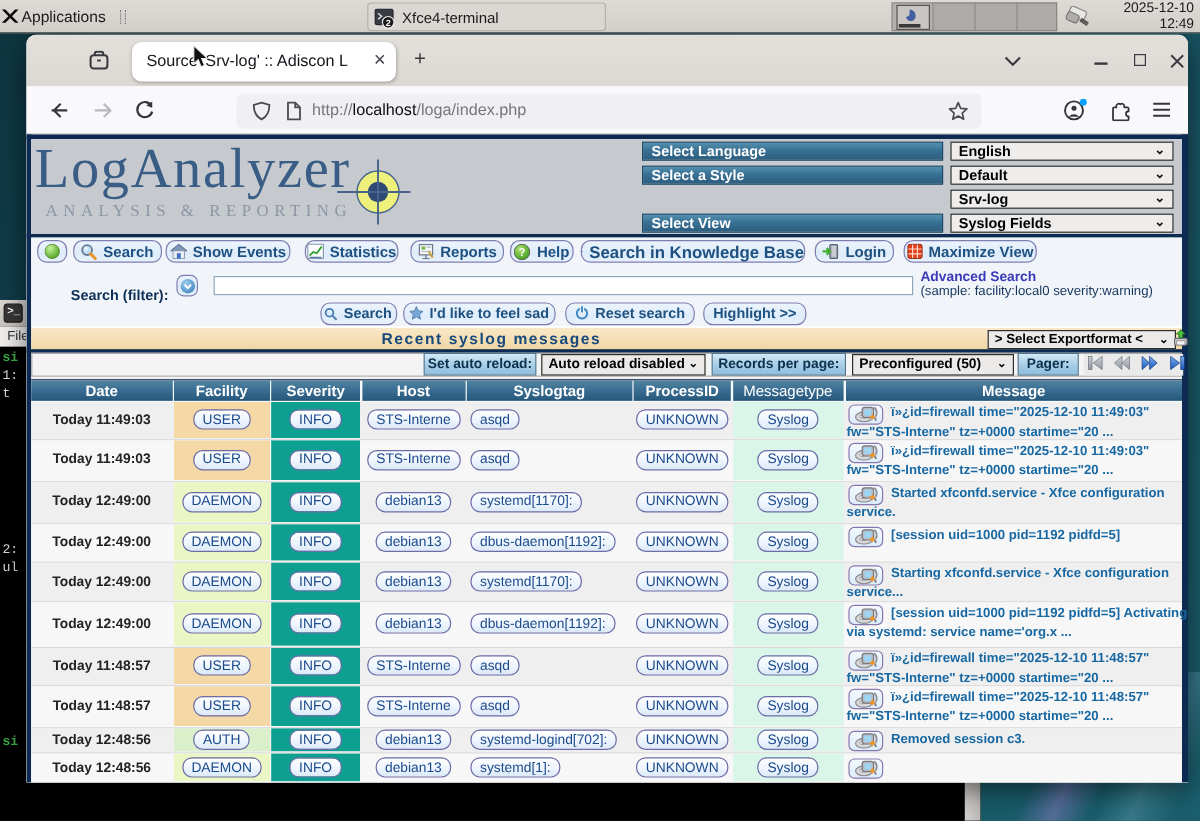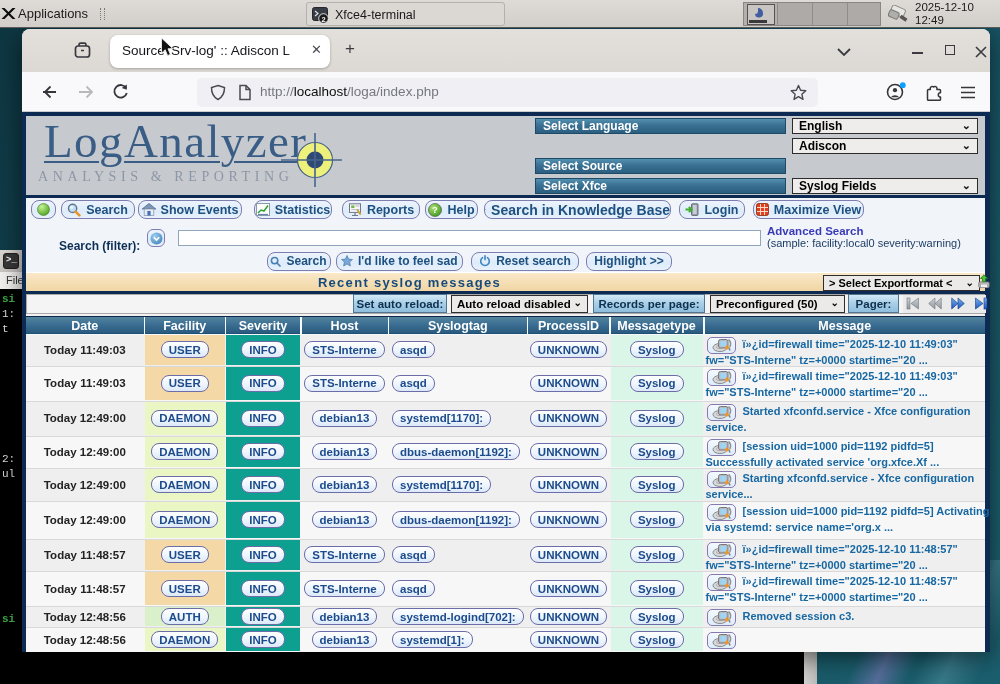--- a/index.html
+++ b/index.html
@@ -5,21 +5,21 @@
 body{font-family:"Liberation Sans",sans-serif;background:#113c49}
 #screen{position:absolute;left:0;top:0;width:1000px;height:684px;overflow:hidden;
  background:linear-gradient(130deg,#0e3641 0%,#14495a 45%,#195866 75%,#1b5f6e 100%)}
 .abs{position:absolute}
 .btn{position:absolute;display:flex;align-items:center;justify-content:center;gap:5px;
  height:19px;border:1.4px solid #7d7db0;border-radius:8px;
  background:linear-gradient(#ecf4fd,#deecfa 60%,#e6f1fc);
  color:#1e5180;font-weight:bold;font-size:12.5px;white-space:nowrap}
 .pill{display:inline-flex;align-items:center;height:17px;padding:0 7px;
  border:1.4px solid #6c6ca8;border-radius:8px;background:linear-gradient(#feffff,#eef5fd 55%,#dcE9f8);
- color:#1c4b8c;font-weight:bold;font-size:11.5px;white-space:nowrap}
+ color:#1c4b8c;font-weight:normal;font-size:11.5px;white-space:nowrap}
 .hlabel{position:absolute;width:251px;height:16.5px;background:linear-gradient(#5390b0,#3a7093 45%,#2b5f80);
  border:1px solid #1d4a66;color:#fff;font-weight:bold;font-size:12px;line-height:14.5px;padding-left:7px}
 .hsel{position:absolute;width:186px;height:16.5px;background:#efedec;border:1.2px solid #2b2b2b;
  color:#000;font-weight:bold;font-size:12px;line-height:14px;padding-left:6px}
 .hsel:after{content:"\2304";position:absolute;right:6px;top:-1px;font-size:11px;font-weight:bold;color:#111}
 .bluebox{position:absolute;height:19px;white-space:nowrap;background:linear-gradient(#d3e9f7,#a9cfe6 50%,#8fbedd);
  border:1px solid #4f7590;color:#0e304f;font-weight:bold;font-size:11.5px;display:flex;align-items:center;justify-content:center;padding:0}
 .gsel{position:absolute;height:18px;background:#eceae9;border:1.4px solid #2e2e2e;color:#000;
  font-weight:bold;font-size:11.5px;display:flex;align-items:center;padding:0 16px 0 5px;white-space:nowrap}
 .gsel i{position:absolute;right:5px;top:1px;font-style:normal;font-size:10px}
@@ -106,33 +106,34 @@
           </svg></div>
 <div class="abs" style="left:938px;top:13px"><svg width="16" height="13" viewBox="0 0 16 13" style="">
             <path d="M1 1.5 h14 M1 6.5 h14 M1 11.5 h14" stroke="#35353b" stroke-width="1.7"></path>
           </svg></div>
 </div>
 <div class="abs" id="page" style="left:0;top:83px;width:968px;height:540px;background:#fff;font-family:'Liberation Sans',sans-serif">
 <div class="abs" style="left:0;top:0;width:4px;height:540px;background:#0d2b52"></div>
 <div class="abs" style="left:963px;top:0;width:5px;height:540px;background:#0d2b52"></div>
 <div class="abs" style="left:0;top:0;width:968px;height:4px;background:#0d2b52"></div>
 <div class="abs" style="left:4px;top:4px;width:959px;height:79px;background:#c6cacf">
-<div class="abs" style="left:18px;top:-2px;font-family:'Liberation Serif',serif;font-size:47px;color:#3a5d85;letter-spacing:1.4px;text-decoration:underline;text-decoration-thickness:1.5px;text-underline-offset:4px">LogAnalyzer</div>
+<div class="abs" style="left:3px;top:-2px;font-family:'Liberation Serif',serif;font-size:47px;color:#3a5d85;letter-spacing:1.4px;text-decoration-thickness:1.5px;text-underline-offset:4px">LogAnalyzer</div>
 <div class="abs" style="left:12px;top:53px;font-family:'Liberation Serif',serif;font-size:14px;color:#8d96a4;letter-spacing:4.6px">ANALYSIS &amp; REPORTING</div>
 <div class="abs" style="left:252px;top:0px"><svg width="95" height="80" viewBox="0 0 95 80" style="">
               <circle cx="37" cy="44" r="17.5" fill="#eef07c" stroke="#47648c" stroke-width="1.2"></circle>
               <circle cx="37" cy="44" r="8.5" fill="#2e4a74"></circle>
               <line x1="37" y1="17" x2="37" y2="71" stroke="#47648c" stroke-width="1.6"></line>
               <line x1="3" y1="44" x2="64" y2="44" stroke="#47648c" stroke-width="1.6"></line>
             </svg></div>
 <div class="hlabel" style="left:509px;top:1.5px">Select Language</div>
 <div class="hsel" style="left:766px;top:1.5px">English</div>
-<div class="hsel" style="left:766px;top:21.5px">Adiscon</div>
-<div class="hlabel" style="left:509px;top:41.5px">Select Source</div>
-<div class="hlabel" style="left:509px;top:61.5px">Select Xfce</div>
+<div class="hlabel" style="left:509px;top:21.5px">Select a Style</div>
+<div class="hsel" style="left:766px;top:21.5px">Default</div>
+<div class="hsel" style="left:766px;top:41.5px">Srv-log</div>
+<div class="hlabel" style="left:509px;top:61.5px">Select View</div>
 <div class="hsel" style="left:766px;top:61.5px">Syslog Fields</div>
 </div>
 <div class="abs" style="left:0;top:83px;width:968px;height:3px;background:#0d2b52"></div>
 <div class="abs" style="left:4px;top:86px;width:959px;height:74px;background:#f1f5fa"></div>
 <div class="btn" style="left:8.5px;top:88px;width:25px;font-size:12.5px">
           <svg width="13" height="13" viewBox="0 0 13 13" style="">
             <defs>
               <radialGradient id="gb" cx="0.35" cy="0.28" r="0.85">
                 <stop offset="0" stop-color="#c6f39a"></stop>
                 <stop offset="1" stop-color="#3f9c10"></stop>
@@ -311,21 +312,21 @@
             <path d="M6 0.8 l3.6 3.6 h-2 v3 h-3.2 v-3 h-2 Z" fill="#4fc040" stroke="#1f7a18" stroke-width="0.8"></path>
           </svg></div>
 <div class="abs" style="left:4px;top:201.5px;width:959px;height:2.5px;background:#f1f1f1"></div>
 <div class="abs" style="left:4px;top:204px;width:959px;height:18.5px;background:#f6f8fa;border-top:1.5px solid #0f2849">
 <div class="abs" style="left:0px;top:0;width:117.5px;height:17px;background:linear-gradient(#54859e,#3d7094 40%,#2a5b80 92%,#174a6e);display:flex;align-items:center;justify-content:center;color:#fff;font-weight:bold;font-size:12.5px">Date</div>
 <div class="abs" style="left:119px;top:0;width:79.5px;height:17px;background:linear-gradient(#54859e,#3d7094 40%,#2a5b80 92%,#174a6e);display:flex;align-items:center;justify-content:center;color:#fff;font-weight:bold;font-size:12.5px">Facility</div>
 <div class="abs" style="left:200px;top:0;width:74px;height:17px;background:linear-gradient(#54859e,#3d7094 40%,#2a5b80 92%,#174a6e);display:flex;align-items:center;justify-content:center;color:#fff;font-weight:bold;font-size:12.5px">Severity</div>
 <div class="abs" style="left:275.5px;top:0;width:86px;height:17px;background:linear-gradient(#54859e,#3d7094 40%,#2a5b80 92%,#174a6e);display:flex;align-items:center;justify-content:center;color:#fff;font-weight:bold;font-size:12.5px">Host</div>
 <div class="abs" style="left:363px;top:0;width:137.5px;height:17px;background:linear-gradient(#54859e,#3d7094 40%,#2a5b80 92%,#174a6e);display:flex;align-items:center;justify-content:center;color:#fff;font-weight:bold;font-size:12.5px">Syslogtag</div>
 <div class="abs" style="left:502px;top:0;width:81px;height:17px;background:linear-gradient(#54859e,#3d7094 40%,#2a5b80 92%,#174a6e);display:flex;align-items:center;justify-content:center;color:#fff;font-weight:bold;font-size:12.5px">ProcessID</div>
-<div class="abs" style="left:584.5px;top:0;width:92px;height:17px;background:linear-gradient(#54859e,#3d7094 40%,#2a5b80 92%,#174a6e);display:flex;align-items:center;justify-content:center;color:#fff;font-weight:bold;font-size:12.5px">Messagetype</div>
+<div class="abs" style="left:584.5px;top:0;width:92px;height:17px;background:linear-gradient(#54859e,#3d7094 40%,#2a5b80 92%,#174a6e);display:flex;align-items:center;justify-content:center;color:#fff;font-weight:normal;font-size:12.5px">Messagetype</div>
 <div class="abs" style="left:678.5px;top:0;width:280.5px;height:17px;background:linear-gradient(#54859e,#3d7094 40%,#2a5b80 92%,#174a6e);display:flex;align-items:center;justify-content:center;color:#fff;font-weight:bold;font-size:12.5px">Message</div>
 </div>
 <div class="abs" style="left:4px;top:222.5px;width:959px;height:32px;background:#efeff0;border-bottom:1px solid #d9d9d9">
 <div class="cell" style="left:119px;width:79.5px;background:#f4d8a6">
             <span class="pill">USER</span>
           </div>
 <div class="cell" style="left:200px;width:74px;background:#0da090">
             <span class="pill">INFO</span>
           </div>
 <div class="cell" style="left:0;width:117.5px">
@@ -456,21 +457,20 @@
               <ellipse cx="8" cy="9.5" rx="7" ry="4" fill="#d8d8da" stroke="#8a8a8e" stroke-width="1"></ellipse>
               <ellipse cx="7" cy="9" rx="2.4" ry="1.5" fill="#f4f4f6" stroke="#9a9aa0" stroke-width="0.8"></ellipse>
               <rect x="6.5" y="1.5" width="9.5" height="8.5" rx="2" fill="#b8babe" stroke="#77777c" stroke-width="1"></rect>
               <rect x="8.2" y="3" width="6" height="5.4" rx="1" fill="#9fd4f2"></rect>
               <path d="M16.5 1.5 a4 5 0 0 1 1.2 7.5" fill="none" stroke="#909095" stroke-width="1.6"></path>
               <line x1="16.8" y1="9.5" x2="18" y2="12.5" stroke="#808085" stroke-width="1.6"></line>
               <path d="M15 8.2 l1 1.8 1.8 1 -1.8 1 -1 1.8 -1-1.8 -1.8-1 1.8-1 Z" fill="#f09428" transform="translate(0,-1.6)"></path>
             </svg>
           </div>
 <div class="msgt" style="left:716.5px;top:3px">[session uid=1000 pid=1192 pidfd=5]</div>
-<div class="msgt" style="left:679.5px;top:19px">Successfully activated service 'org.xfce.Xf ...</div>
 </div>
 <div class="abs" style="left:4px;top:357px;width:959px;height:33px;background:#efeff0;border-bottom:1px solid #d9d9d9">
 <div class="cell" style="left:119px;width:79.5px;background:#eaf6c4">
             <span class="pill">DAEMON</span>
           </div>
 <div class="cell" style="left:200px;width:74px;background:#0da090">
             <span class="pill">INFO</span>
           </div>
 <div class="cell" style="left:0;width:117.5px">
             <span class="datet">Today 12:49:00</span>
@@ -707,14 +707,14 @@
             <circle cx="7" cy="7" r="6.5" fill="url(#ffg)"></circle>
             <path d="M7 2 a5 5 0 0 1 5 5 a4 4 0 0 1 -8 1 a3 3 0 0 0 3 -3 Z" fill="#2a4a9a" opacity="0.85"></path>
           </svg></div>
         <div class="abs" style="left:1px;bottom:1px;width:18px;height:3px;background:#3a3a3a"></div>
       </div>
 <div class="abs" style="left:888px;top:5px"><svg width="22" height="19" viewBox="0 0 22 19" style="">
           <rect x="3" y="2" width="14" height="8" rx="2" fill="#e8e6e2" stroke="#8a8a88" transform="rotate(24 10 6)"></rect>
           <rect x="1" y="6" width="10" height="7" rx="2" fill="#b0aeaa" stroke="#787876" transform="rotate(24 6 9)"></rect>
           <path d="M12 12 l6 4 M13 10.5 l6 4" stroke="#55534f" stroke-width="1.6"></path>
         </svg></div>
-<div class="abs" style="left:915px;top:1px;width:80px;text-align:left;font-size:11.5px;color:#1a1a1a;line-height:13px">2025-12-10<br>12:49</div>
+<div class="abs" style="left:915px;top:1px;width:80px;text-align:right;font-size:11.5px;color:#1a1a1a;line-height:13px">2025-12-10<br>12:49</div>
 </div>
 </div>
 </body></html>

